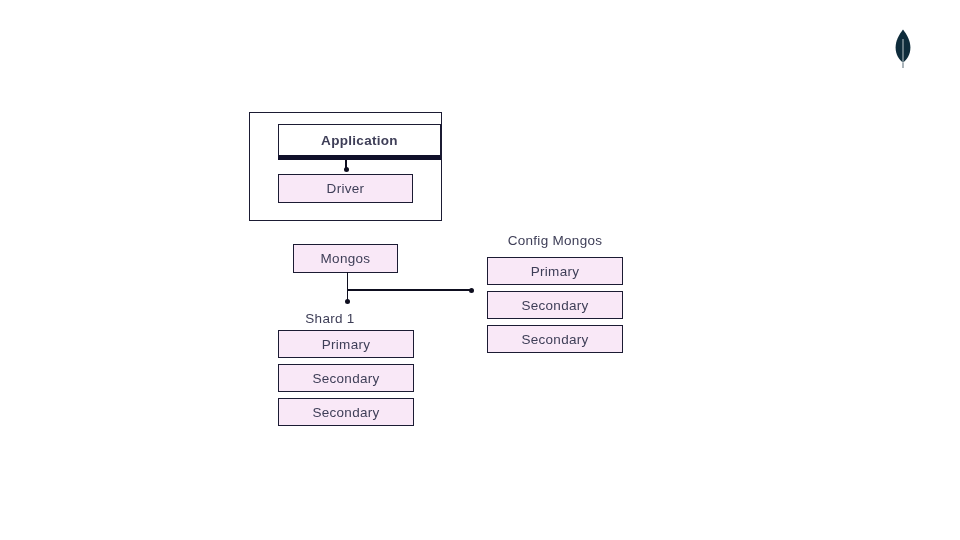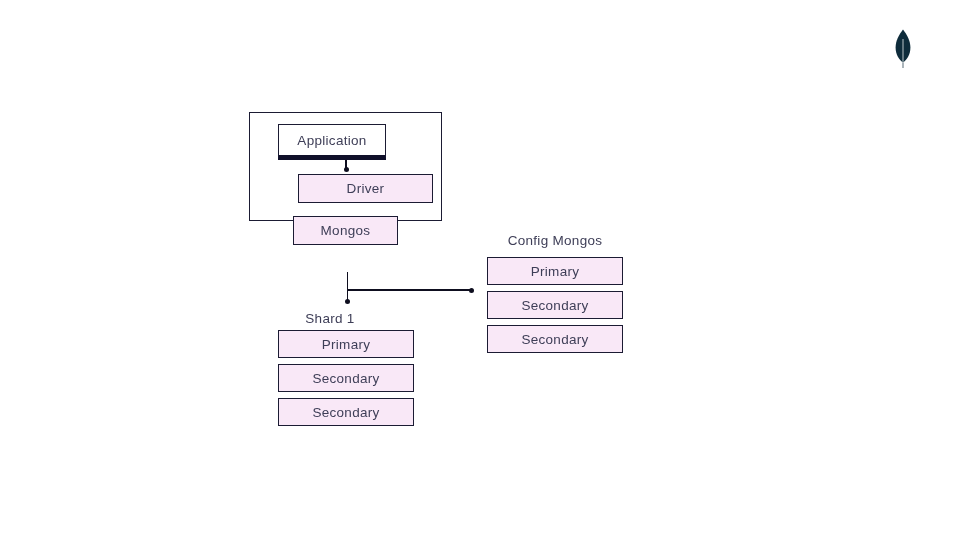--- a/index.html
+++ b/index.html
@@ -26,23 +26,23 @@
   }
   .pink { background: #f9e8f7; }
   .group {
     position: absolute;
     box-sizing: border-box;
     border: 1.5px solid #1b1b33;
     background: #ffffff;
   }
   
   .outer-group { left: 249px; top: 112px; width: 193px; height: 109px; }
-  .app-box { left: 278px; top: 124px; width: 108px; height: 36px; border-bottom: 5px solid #10102a; }
-  .driver-box { left: 278px; top: 174px; width: 135px; height: 29px; margin-left: 20px; }
-  .mongos-box { left: 293px; top: 216px; width: 105px; height: 29px; }
+  .app-box { left: 278px; top: 124px; width: 163px; height: 36px; border-bottom: 5px solid #10102a; font-weight: bold; }
+  .driver-box { left: 278px; top: 174px; width: 135px; height: 29px; }
+  .mongos-box { left: 293px; top: 244px; width: 105px; height: 29px; }
   
   .shard-title { position: absolute; left: 280px; top: 311px; width: 100px; text-align: center; font-size: 13.5px; letter-spacing: 0.3px; }
   .shard-primary   { left: 278px; top: 330px; width: 136px; height: 28px; }
   .shard-secondary1{ left: 278px; top: 364px; width: 136px; height: 28px; }
   .shard-secondary2{ left: 278px; top: 398px; width: 136px; height: 28px; }
   
   .config-title { position: absolute; left: 495px; top: 233px; width: 120px; text-align: center; font-size: 13.5px; letter-spacing: 0.3px; }
   .config-primary   { left: 487px; top: 257px; width: 136px; height: 28px; }
   .config-secondary1{ left: 487px; top: 291px; width: 136px; height: 28px; }
   .config-secondary2{ left: 487px; top: 325px; width: 136px; height: 28px; }

